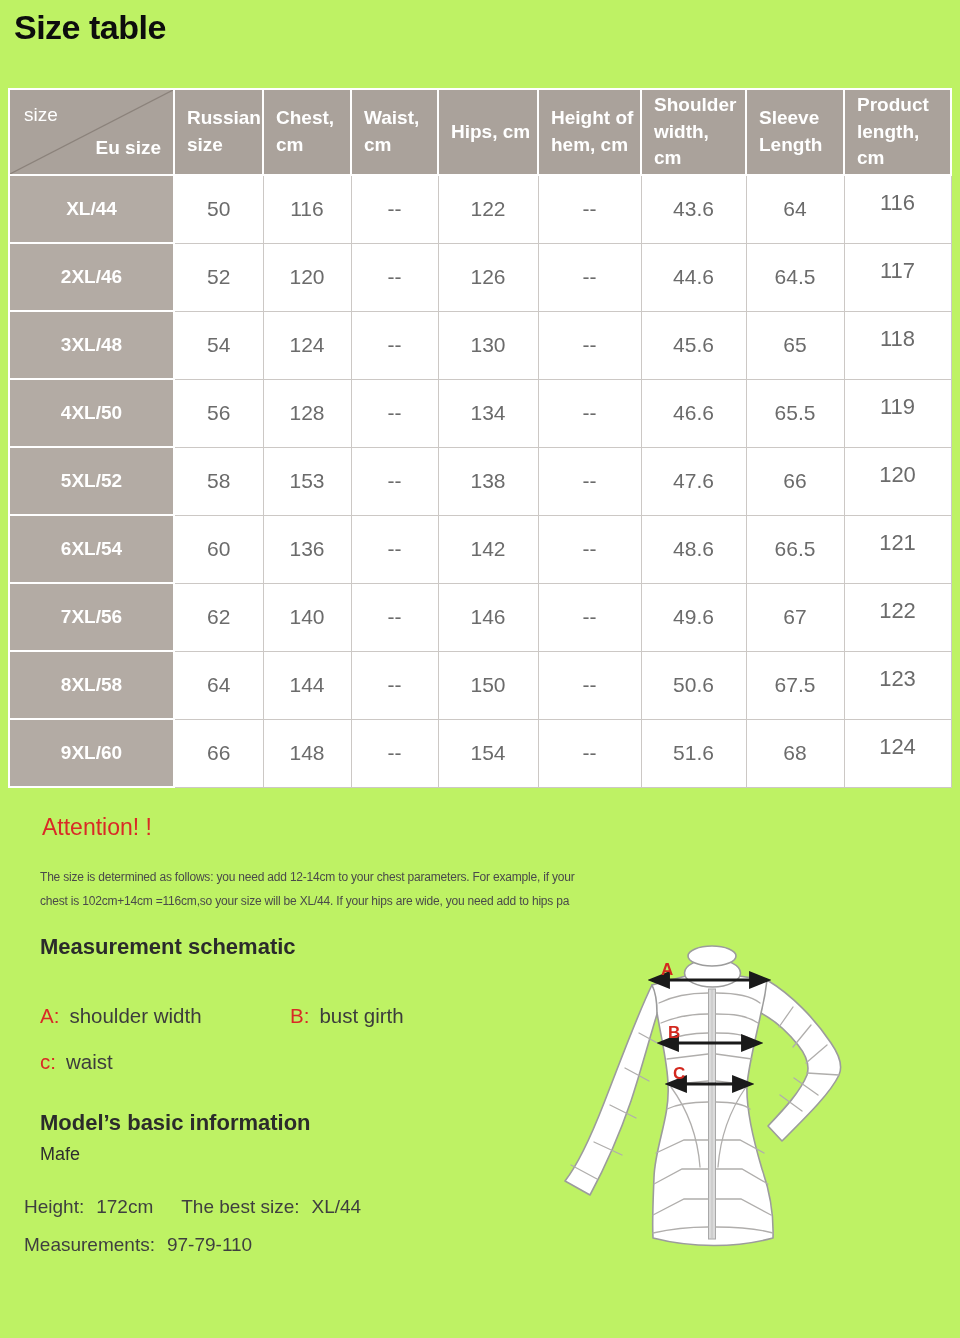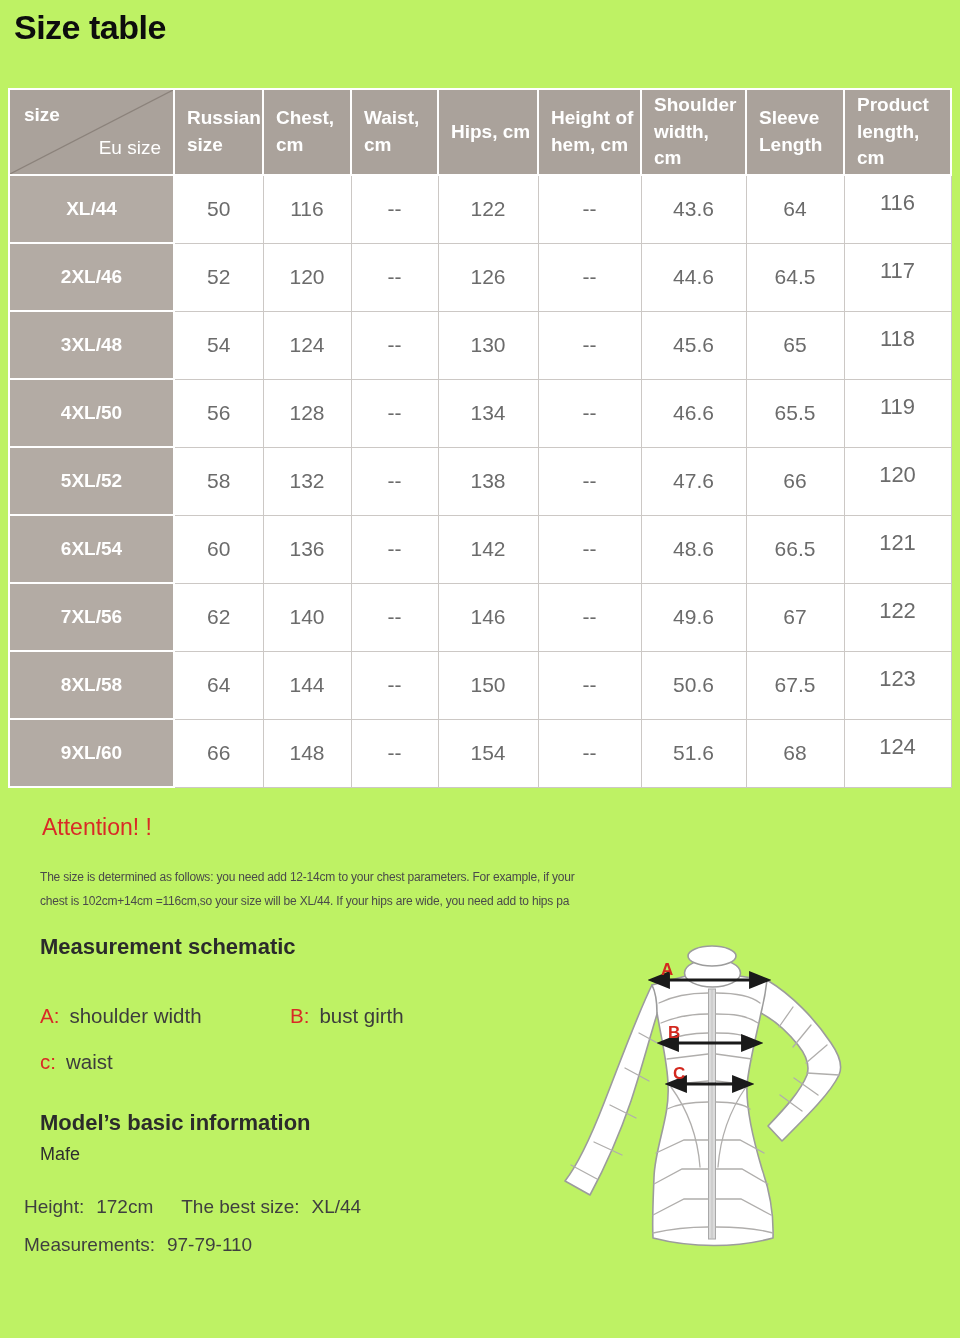--- a/index.html
+++ b/index.html
@@ -17,22 +17,22 @@
   table.size-table tbody tr{height:68px;}
   table.size-table th,table.size-table td{margin:0;box-sizing:border-box;}
   thead th{background:#aaa29b;color:#fff;font-weight:bold;font-size:19px;line-height:1.42;
            text-align:left;padding:0 4px 0 12px;border:2px solid #fff;vertical-align:middle;}
   thead th.corner{position:relative;padding:0;}
   tbody th{background:#b3aba4;color:#fff;font-weight:bold;font-size:19px;text-align:center;
            border:2px solid #fff;}
   tbody td{background:#fff;color:#6b6b6b;font-size:21px;text-align:center;
            border:1px solid #ccc8c5;vertical-align:middle;}
   tbody td.last-col{padding-bottom:14px;font-size:22px;}
-  .corner .c-tl{position:absolute;left:14px;top:12px;font-size:19px;font-weight:bold;}
-  .corner .c-br{position:absolute;right:12px;bottom:12px;font-size:19px;font-weight:normal;}
+  .corner .c-tl{position:absolute;left:14px;top:12px;font-size:19px;font-weight:normal;}
+  .corner .c-br{position:absolute;right:12px;bottom:12px;font-size:19px;font-weight:bold;}
   .corner svg.diag{position:absolute;left:0;top:0;width:100%;height:100%;}
 
   
   .attention-heading{position:absolute;left:42px;top:814px;font-size:23px;color:#d92a26;}
   .instructions{position:absolute;left:40px;top:866px;width:900px;font-size:12px;
                 line-height:23.5px;color:#4a4a4a;letter-spacing:-0.2px;}
 
   
   .h2{position:absolute;left:40px;font-weight:bold;font-size:22px;color:#2b2b2b;}
   .schematic-h{top:934px;}
@@ -138,21 +138,21 @@
           <td>--</td>
           <td>134</td>
           <td>--</td>
           <td>46.6</td>
           <td>65.5</td>
           <td class="last-col">119</td>
         </tr>
         <tr>
           <th>5XL/52</th>
           <td>58</td>
-          <td>132</td>
+          <td>153</td>
           <td>--</td>
           <td>138</td>
           <td>--</td>
           <td>47.6</td>
           <td>66</td>
           <td class="last-col">120</td>
         </tr>
         <tr>
           <th>6XL/54</th>
           <td>60</td>

